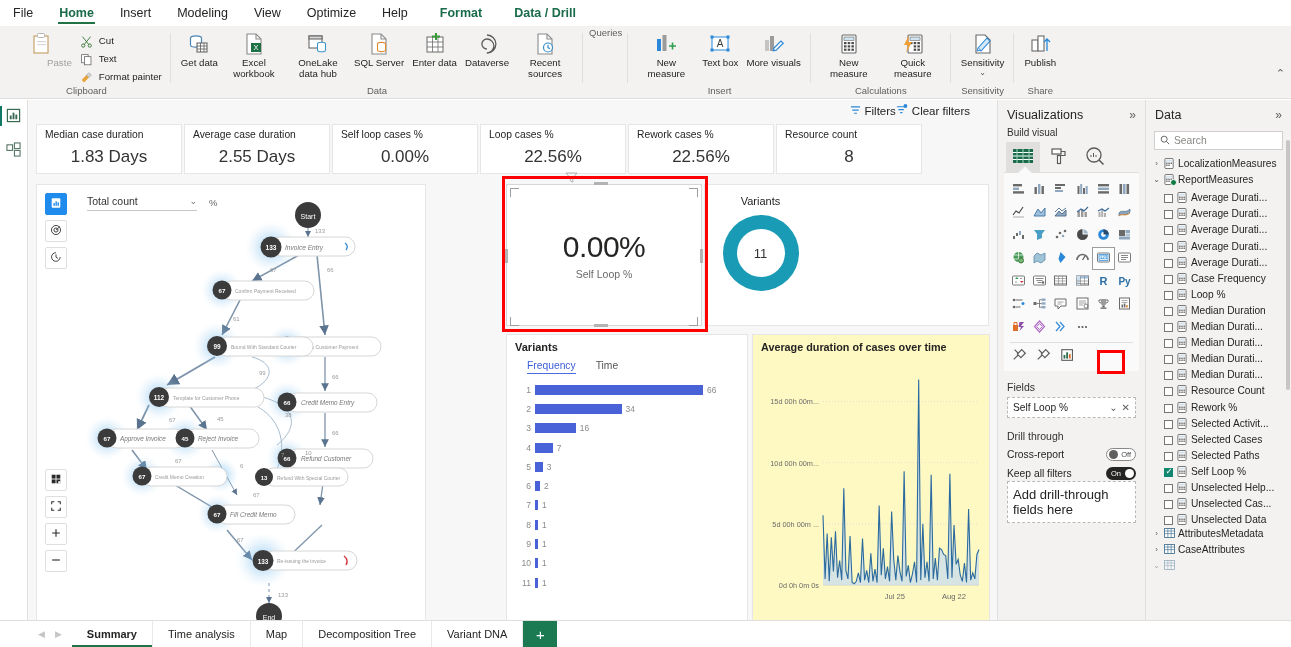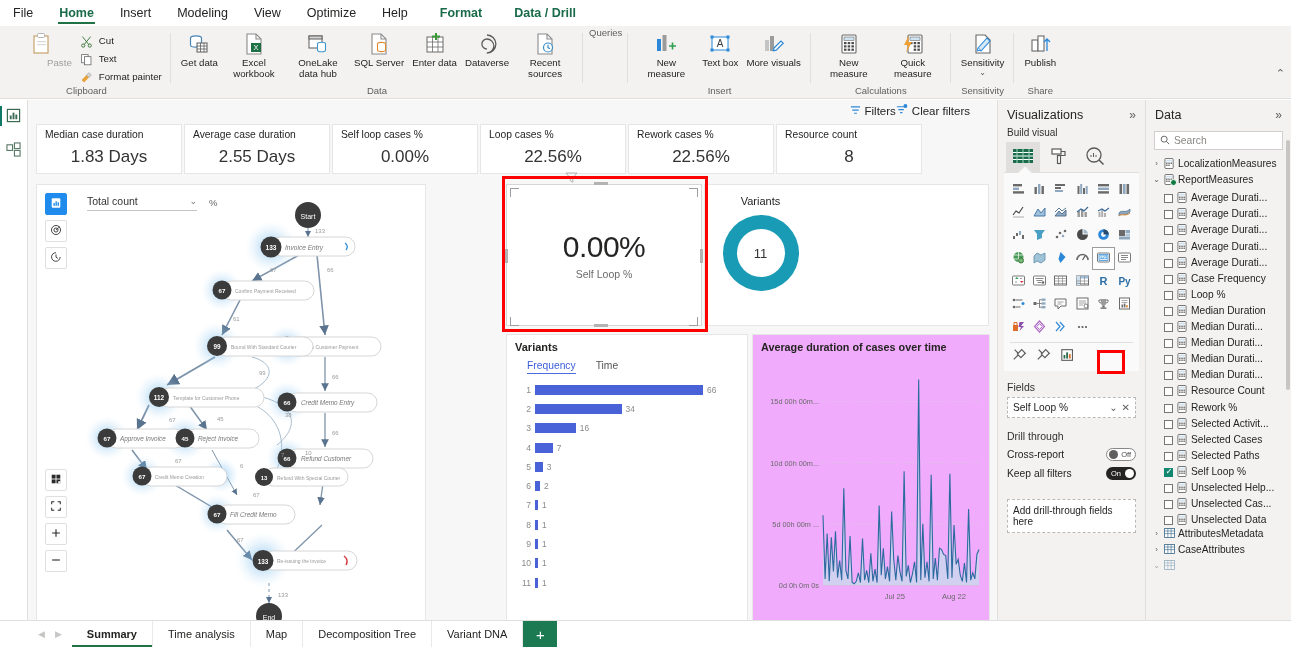--- a/index.html
+++ b/index.html
@@ -120,21 +120,21 @@
   .v-tab.active { color:#3b5cd9; border-bottom:1.5px solid #4a6ae0; font-weight:normal;}
   .v-rows { margin-top:2px; }
   .v-row { display:flex; align-items:center; height:19.3px; }
   .v-idx { width:16px; text-align:right; font-size:8.6px; color:#8a8a8a; margin-right:4px; }
   .v-bar { height:10px; background:#4a62d8; }
   .v-val { font-size:8.4px; color:#8a8a8a; margin-left:4px; }
 
   
   .linechart {
     position:absolute; top:234px; left:724px; width:238px; height:287px;
-    background:#f0abfc; border:1px solid #e6e6e6; padding:6px 8px;
+    background:#fef9c3; border:1px solid #e6e6e6; padding:6px 8px;
   }
   .lc-title { font-size:10.8px; font-weight:bold; color:#252423; }
 
   
   .vizpane { width:148px; background:#f3f2f1; border-left:1px solid #e1dfdd; font-size:11px; position:relative; }
   .pane-head { display:flex; align-items:center; justify-content:space-between; padding:8px 9px 5px; }
   .pane-head .ttl { font-size:12.5px; color:#252423; }
   .pane-head .chev { color:#605e5c; font-size:12px; cursor:pointer; }
   .build-lbl { font-size:10px; color:#323130; padding:0 9px 4px; }
   .build-tabs { display:flex; gap:2px; padding:0 8px; align-items:flex-end; }
@@ -157,21 +157,21 @@
   .dt-row { display:flex; align-items:center; justify-content:space-between; margin-top:6px; font-size:10.3px; }
   .toggle { width:30px; height:13px; border-radius:7px; position:relative; display:flex; align-items:center; }
   .toggle.off { background:#fff; border:1px solid #8a8886; justify-content:flex-start; }
   .toggle.on { background:#252423; justify-content:flex-end; }
   .toggle .knob { width:9px; height:9px; border-radius:50%; margin:0 2px; }
   .toggle.off .knob { background:#5f5f5f; }
   .toggle.on .knob { background:#fff; }
   .toggle .tlbl { position:absolute; font-size:7.5px; }
   .toggle.off .tlbl { right:4px; color:#4a4a4a; }
   .toggle.on .tlbl { left:5px; color:#fff; }
-  .dropzone { border:1px dashed #b9b9b9; background:#fff; font-size:10px; color:#252423; padding:5px 5px; margin-top:19px; }
+  .dropzone { border:1px dashed #b9b9b9; background:#fff; font-size:13px; color:#252423; padding:5px 5px; margin-top:1px; }
 
   
   .datapane { width:146px; background:#f3f2f1; border-left:1px solid #e1dfdd; position:relative; }
   .search-box {
     margin:4px 8px 5px; background:#fff; border:1px solid #d0cece; height:19px;
     display:flex; align-items:center; padding:0 5px; gap:4px; font-size:10.3px; color:#8a8886;
   }
   .tree { font-size:10.2px; color:#252423; padding-left:4px; overflow:hidden; height:512px; position:relative;}
   .tnode { display:flex; align-items:center; height:16.1px; gap:3px; cursor:pointer; padding-left:2px;}
   .tnode .tw { width:9px; color:#605e5c; font-size:8px; text-align:center; flex:none; }

